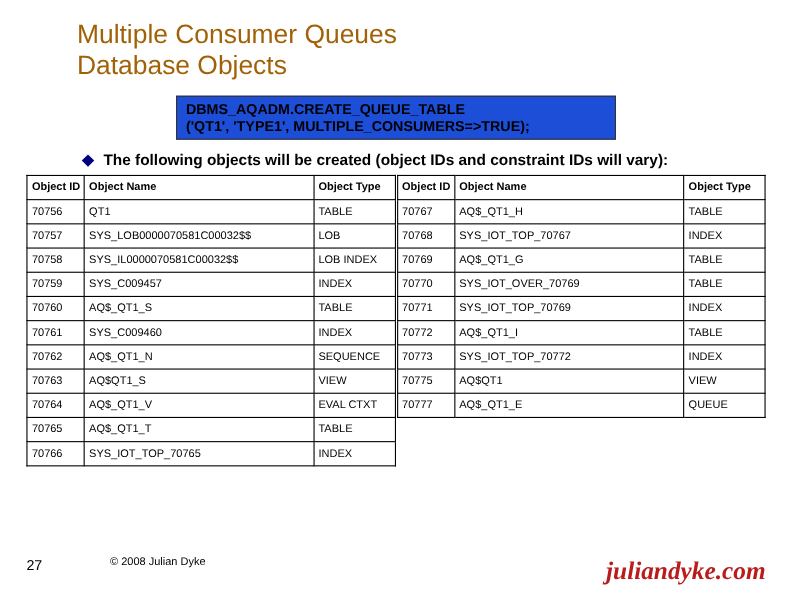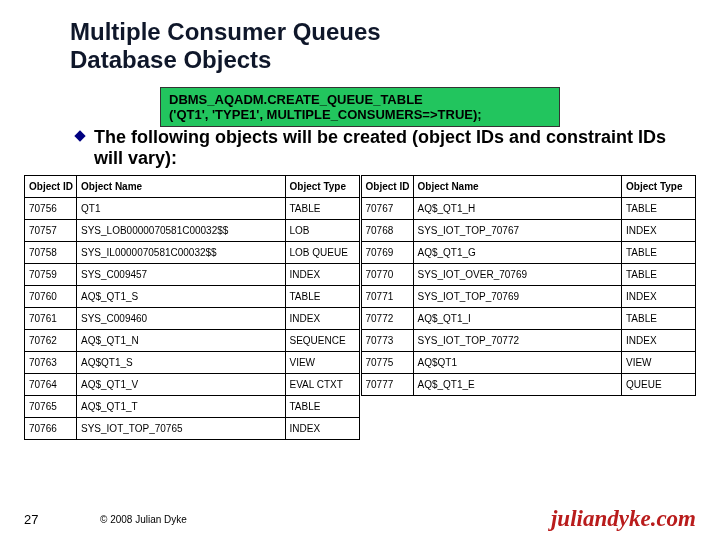--- a/index.html
+++ b/index.html
@@ -9,52 +9,52 @@
     font-family: Arial, Helvetica, sans-serif;
     background: #fff;
     overflow: hidden;
   }
   .slide {
     position: relative;
     width: 720px; height: 540px;
     padding: 18px 24px 0 24px;
   }
   .title {
-    color: #0f172a;
+    color: #a16207;
     font-size: 24px;
-    font-weight: bold;
+    font-weight: normal;
     line-height: 1.15;
     margin: 0 0 14px 46px;
   }
   .code-box {
     display: block;
-    background: #22c55e;
+    background: #1d4ed8;
     border: 1px solid #333;
     font-family: Arial, Helvetica, sans-serif;
     font-size: 13px;
     font-weight: bold;
     padding: 4px 8px;
-    margin: 0 auto 0 auto;
+    margin: 0 auto 10px auto;
     width: 400px;
     white-space: pre-line;
   }
   .sub-row {
     display: flex;
     align-items: flex-start;
     margin: 0 0 6px 52px;
   }
   .bullet-diamond {
     width: 8px; height: 8px;
     background: #000080;
     transform: rotate(45deg);
     margin: 5px 10px 0 0;
     flex: 0 0 auto;
   }
   .subtext {
-    font-size: 18px;
+    font-size: 14px;
     font-weight: bold;
     color: #000;
   }
   .tables {
     display: flex;
     gap: 1px;
     margin: 4px 0 0 0;
   }
   table {
     border-collapse: collapse;
@@ -72,21 +72,21 @@
     white-space: nowrap;
   }
   th { font-weight: bold; }
   col.c-id   { width: 52px; }
   col.c-name { width: auto; }
   col.c-type { width: 74px; }
   .footer {
     position: absolute;
     left: 0; right: 0; bottom: 8px;
     display: flex;
-    align-items: center;
+    align-items: flex-start;
     padding: 0 24px;
   }
   .slide-num {
     font-size: 13px;
     width: 28px;
   }
   .copyright {
     font-size: 10px;
     flex: 0 0 auto;
     margin-left: 48px;
@@ -140,21 +140,21 @@
               <td>TABLE</td>
             </tr>
             <tr>
               <td>70757</td>
               <td>SYS_LOB0000070581C00032$$</td>
               <td>LOB</td>
             </tr>
             <tr>
               <td>70758</td>
               <td>SYS_IL0000070581C00032$$</td>
-              <td>LOB QUEUE</td>
+              <td>LOB INDEX</td>
             </tr>
             <tr>
               <td>70759</td>
               <td>SYS_C009457</td>
               <td>INDEX</td>
             </tr>
             <tr>
               <td>70760</td>
               <td>AQ$_QT1_S</td>
               <td>TABLE</td>

